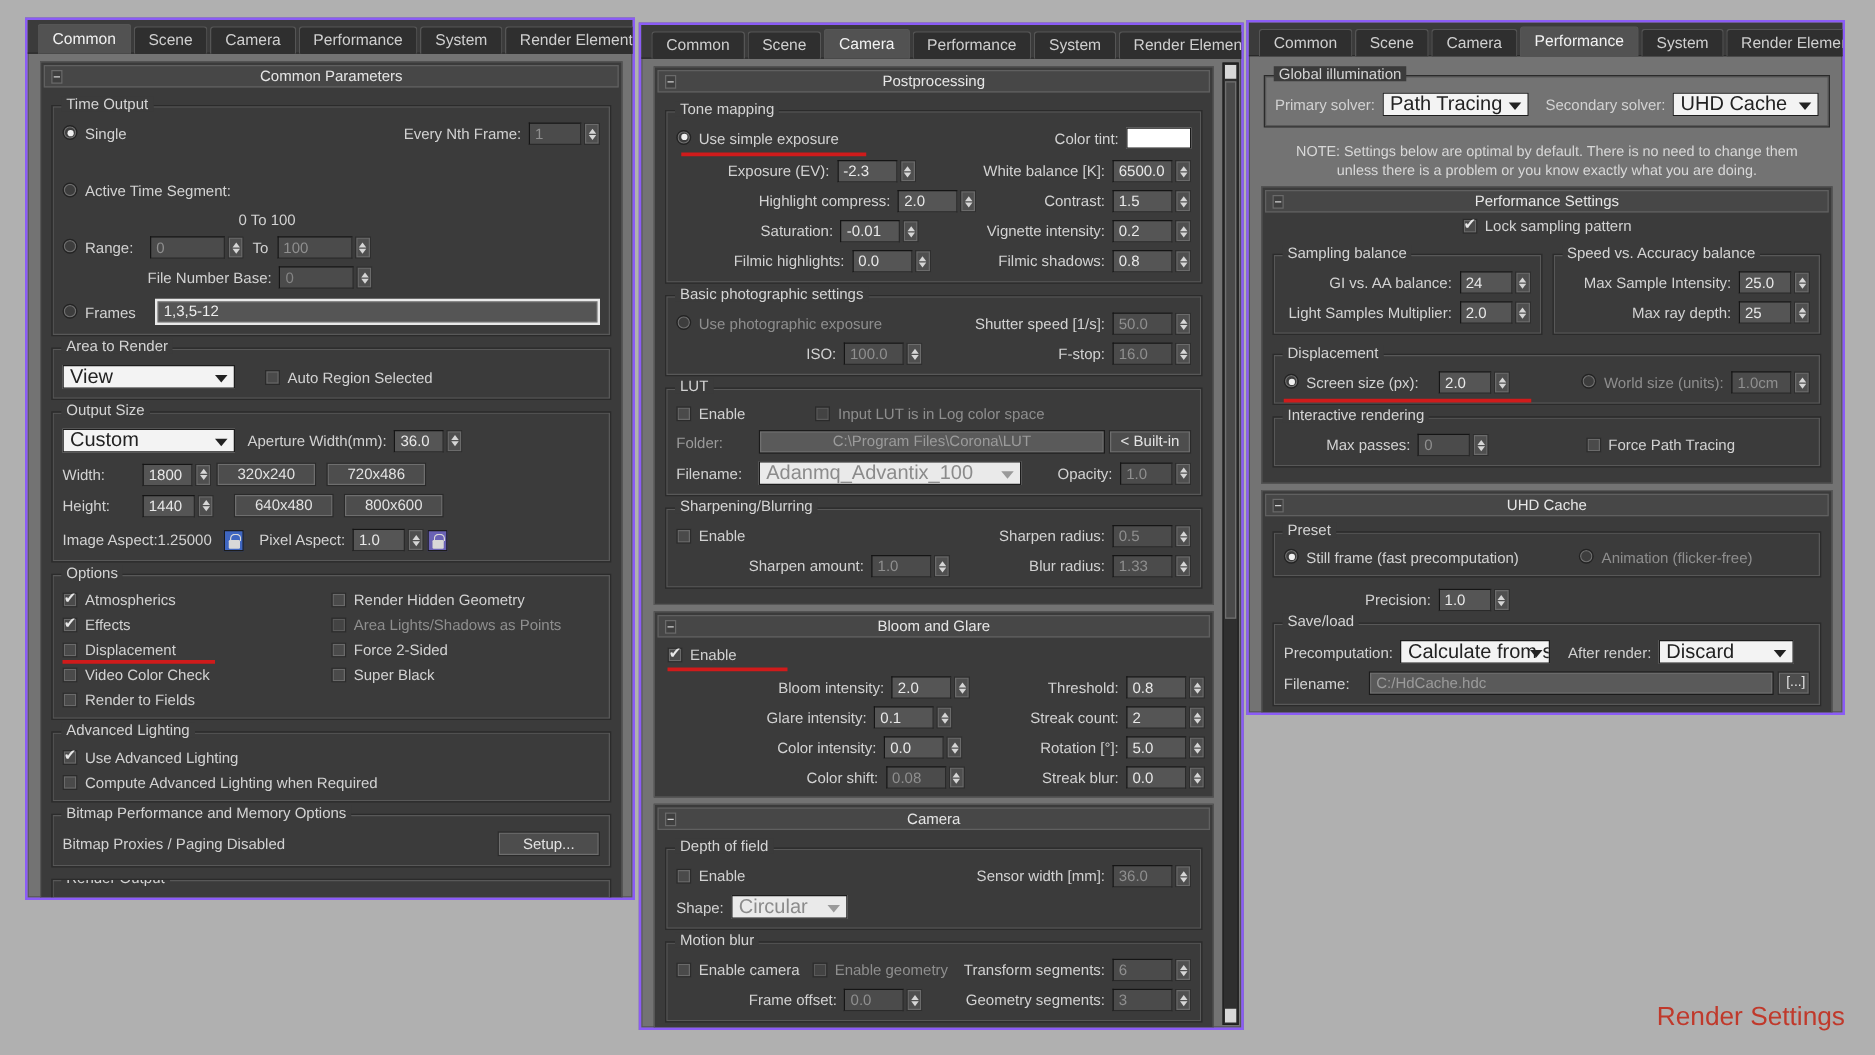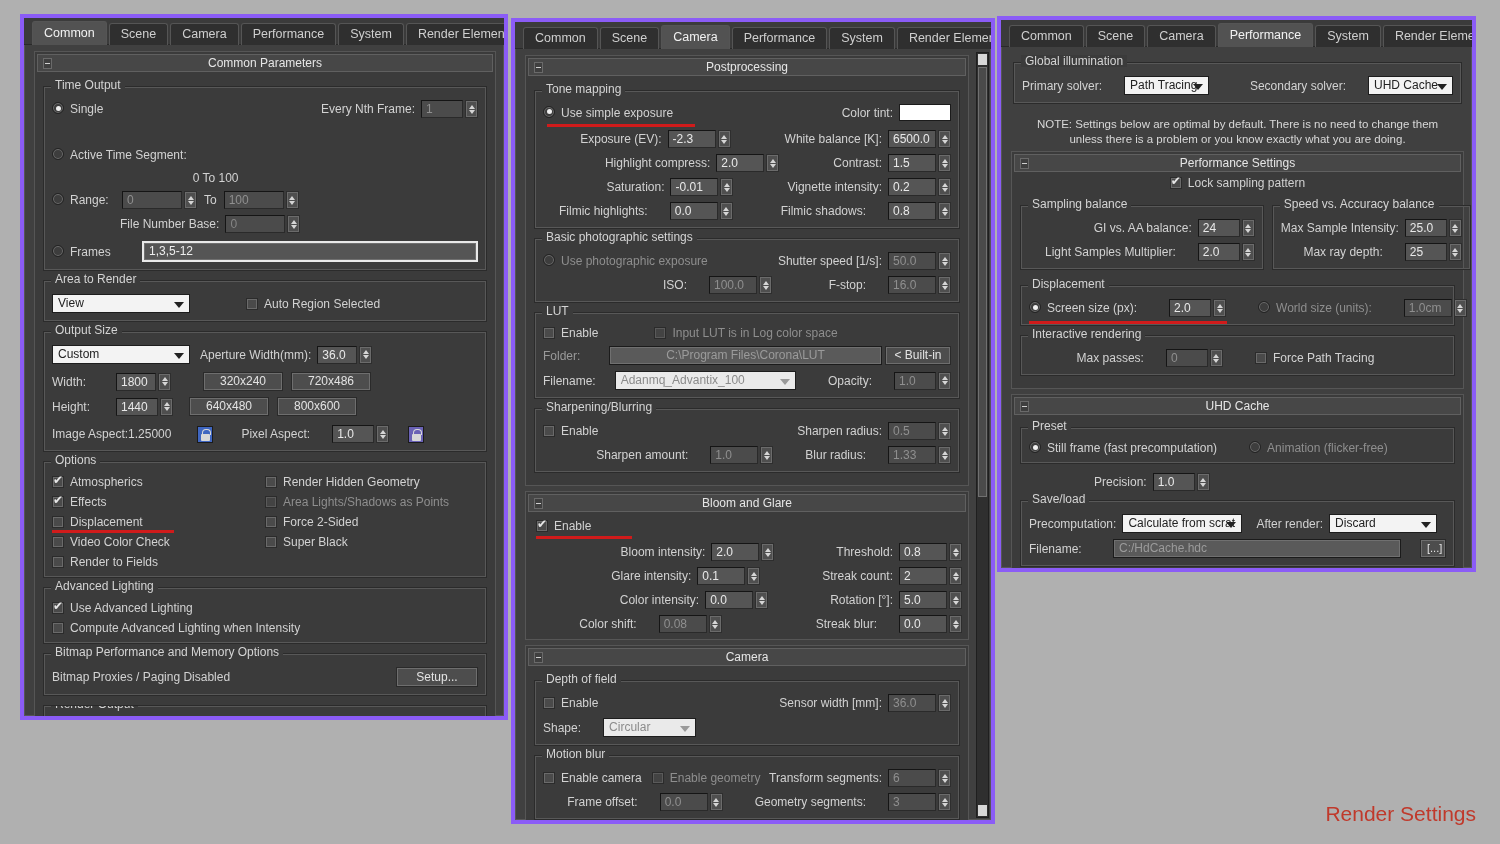--- a/index.html
+++ b/index.html
@@ -8,22 +8,22 @@
     width: 1500px; height: 844px;
     background: #b0b0b0;
     font-family: "Liberation Sans", sans-serif;
     overflow: hidden;
   }
   .stage { position: relative; width: 1500px; height: 844px; }
 
   
   .panel {
     position: absolute;
-    background: #404040;
-    border: 4px solid #8b5cf6;
+    background: #737373;
+    border: 2px solid #8b5cf6;
     box-shadow: 0 0 0 1px #565656 inset;
     overflow: hidden;
   }
   #panel-common { left: 20px; top: 14px; width: 488px; height: 706px; }
   #panel-camera { left: 511px; top: 18px; width: 484px; height: 806px; }
   #panel-performance { left: 997px; top: 16px; width: 479px; height: 556px; }
 
   
   .tabbar { position: relative; height: 27px; padding: 4px 4px 0 8px;
             background: #3b3b3b; display: flex; gap: 2px; align-items: flex-end; }
@@ -60,21 +60,21 @@
   .group { position: relative; border: 1px solid #2b2b2b;
            box-shadow: 0 0 0 1px #585858 inset;
            margin: 9px 2px 6px 2px; padding: 13px 8px 8px 8px; }
   .group > .glabel {
     position: absolute; top: -8px; left: 7px; padding: 0 4px;
     background: #3b3b3b; color: #d4d4d4; font-size: 12px; line-height: 12px;
   }
 
   
   .row { display: flex; align-items: center; margin-bottom: 6px; }
-  .row:last-child { margin-bottom: 0; gap: 16px; }
+  .row:last-child { margin-bottom: 0; }
   .spacer { flex: 1 1 auto; }
   .lbl { color: #d2d2d2; font-size: 12px; white-space: nowrap; }
   .lbl.dim { color: #9a9a9a; }
   .mr6 { margin-right: 6px; } .ml6 { margin-left: 6px; margin-top: 47px; }
 
   
   .cb { display:inline-flex; align-items:center; cursor:default; white-space:nowrap; }
   .cb .box {
     width: 12px; height: 12px; background: #4a4a4a;
     border: 1px solid #2b2b2b; box-shadow: 0 0 0 1px #6a6a6a inset;
@@ -126,21 +126,21 @@
   .txtfield {
     background: #5a5a5a; color: #eee; font-size: 12px;
     border: 1px solid #1b1b1b; box-shadow: 0 0 0 1px #707070 inset;
     height: 19px; line-height: 17px; padding: 0 5px;
   }
   .txtfield.highlight { border: 2px solid #e9e9e9; height: 21px; line-height:17px; background:#555; }
   .txtfield.readonly { color: #9b9b9b; }
 
   
   .dd {
-    position: relative; background: #f3f3f3; color: #222; font-size: 12px;
+    position: relative; background: #f3f3f3; color: #222; font-size: 16px;
     border: 1px solid #1d1d1d; height: 19px; line-height: 17px;
     padding: 0 20px 12px 5px; white-space: nowrap; overflow: hidden;
   }
   .dd::after {
     content:""; position:absolute; right:5px; top:7px;
     border-left:5px solid transparent; border-right:5px solid transparent;
     border-top:6px solid #222;
   }
   .dd.dim { background: #eaeaea; color:#8b8b8b; }
   .dd.dim::after { border-top-color:#9a9a9a; }
@@ -310,21 +310,21 @@
             </div>
             <div class="row" style="margin-top:8px">
               <span class="lbl" style="width:64px">Width:</span>
               <span class="numfield">
                 <span class="inp" style="width:22px">1800</span>
                 <span class="spin">
                     <i class="up"></i>
                     <i class="down"></i>
                   </span>
               </span>
-              <span class="btn sm" style="width:80px; margin-left:32px">320x240</span>
+              <span class="btn sm" style="width:80px; margin-left:4px">320x240</span>
               <span class="btn sm" style="width:80px; margin-left:8px">720x486</span>
             </div>
             <div class="row" style="margin-top:6px">
               <span class="lbl" style="width:64px">Height:</span>
               <span class="numfield">
                 <span class="inp" style="width:42px">1440</span>
                 <span class="spin">
                     <i class="up"></i>
                     <i class="down"></i>
                   </span>
@@ -416,21 +416,21 @@
             <span class="glabel">Advanced Lighting</span>
             <div class="row">
                 <span class="cb on">
                   <span class="box"></span>
                   <span class="lbl">Use Advanced Lighting</span>
                 </span>
               </div>
             <div class="row">
                 <span class="cb">
                   <span class="box"></span>
-                  <span class="lbl">Compute Advanced Lighting when Intensity</span>
+                  <span class="lbl">Compute Advanced Lighting when Required</span>
                 </span>
               </div>
           </div>
 
           <div class="group">
             <span class="glabel">Bitmap Performance and Memory Options</span>
             <div class="row">
               <span class="lbl">Bitmap Proxies / Paging Disabled</span>
               <span class="spacer"></span>
               <span class="btn" style="width:82px">Setup...</span>

